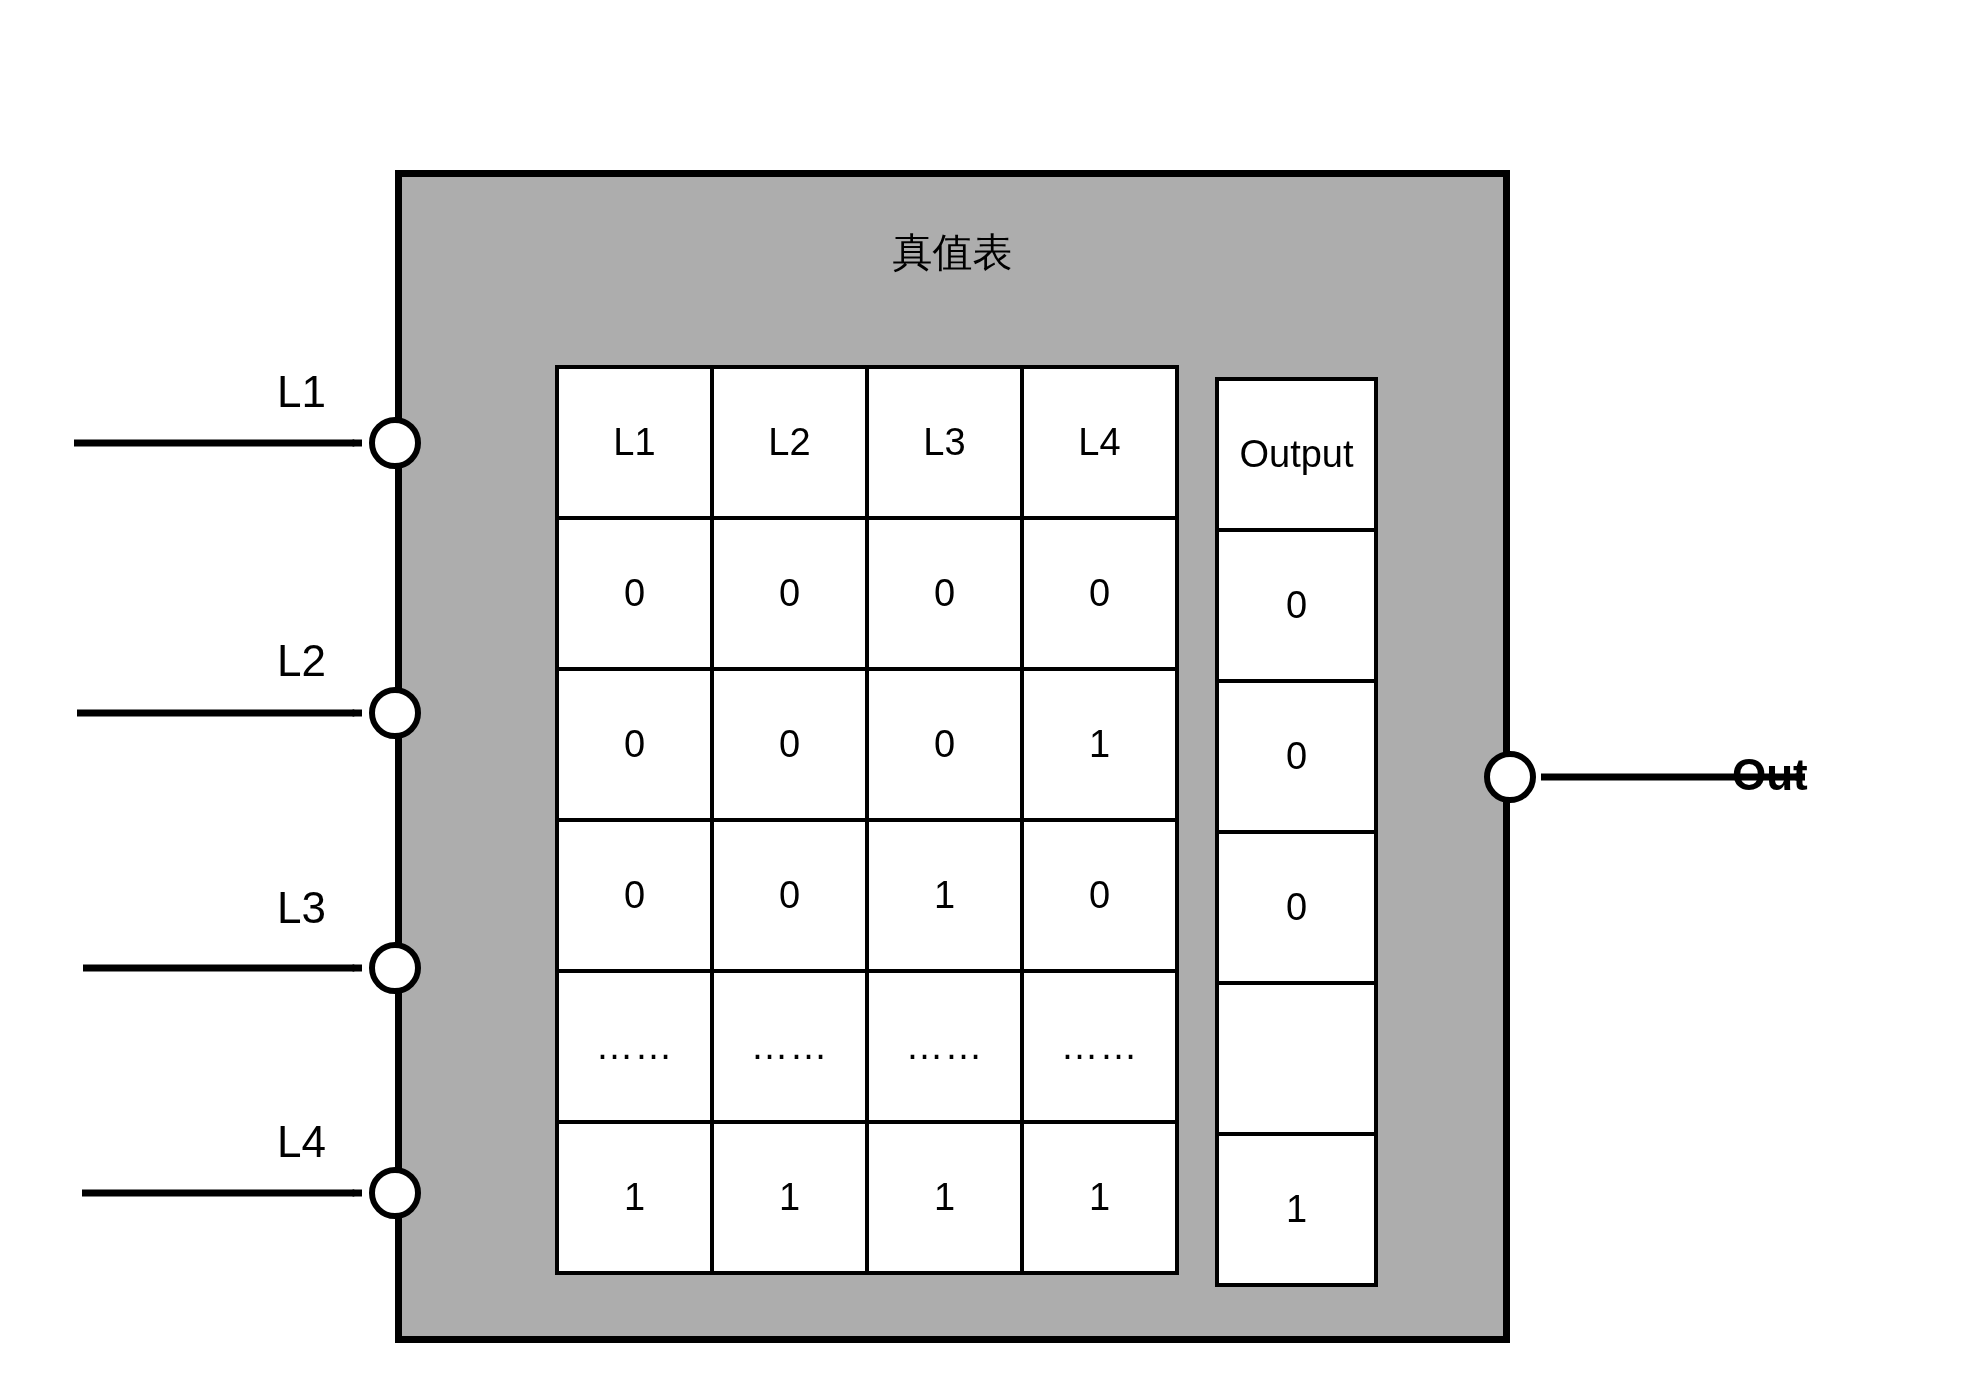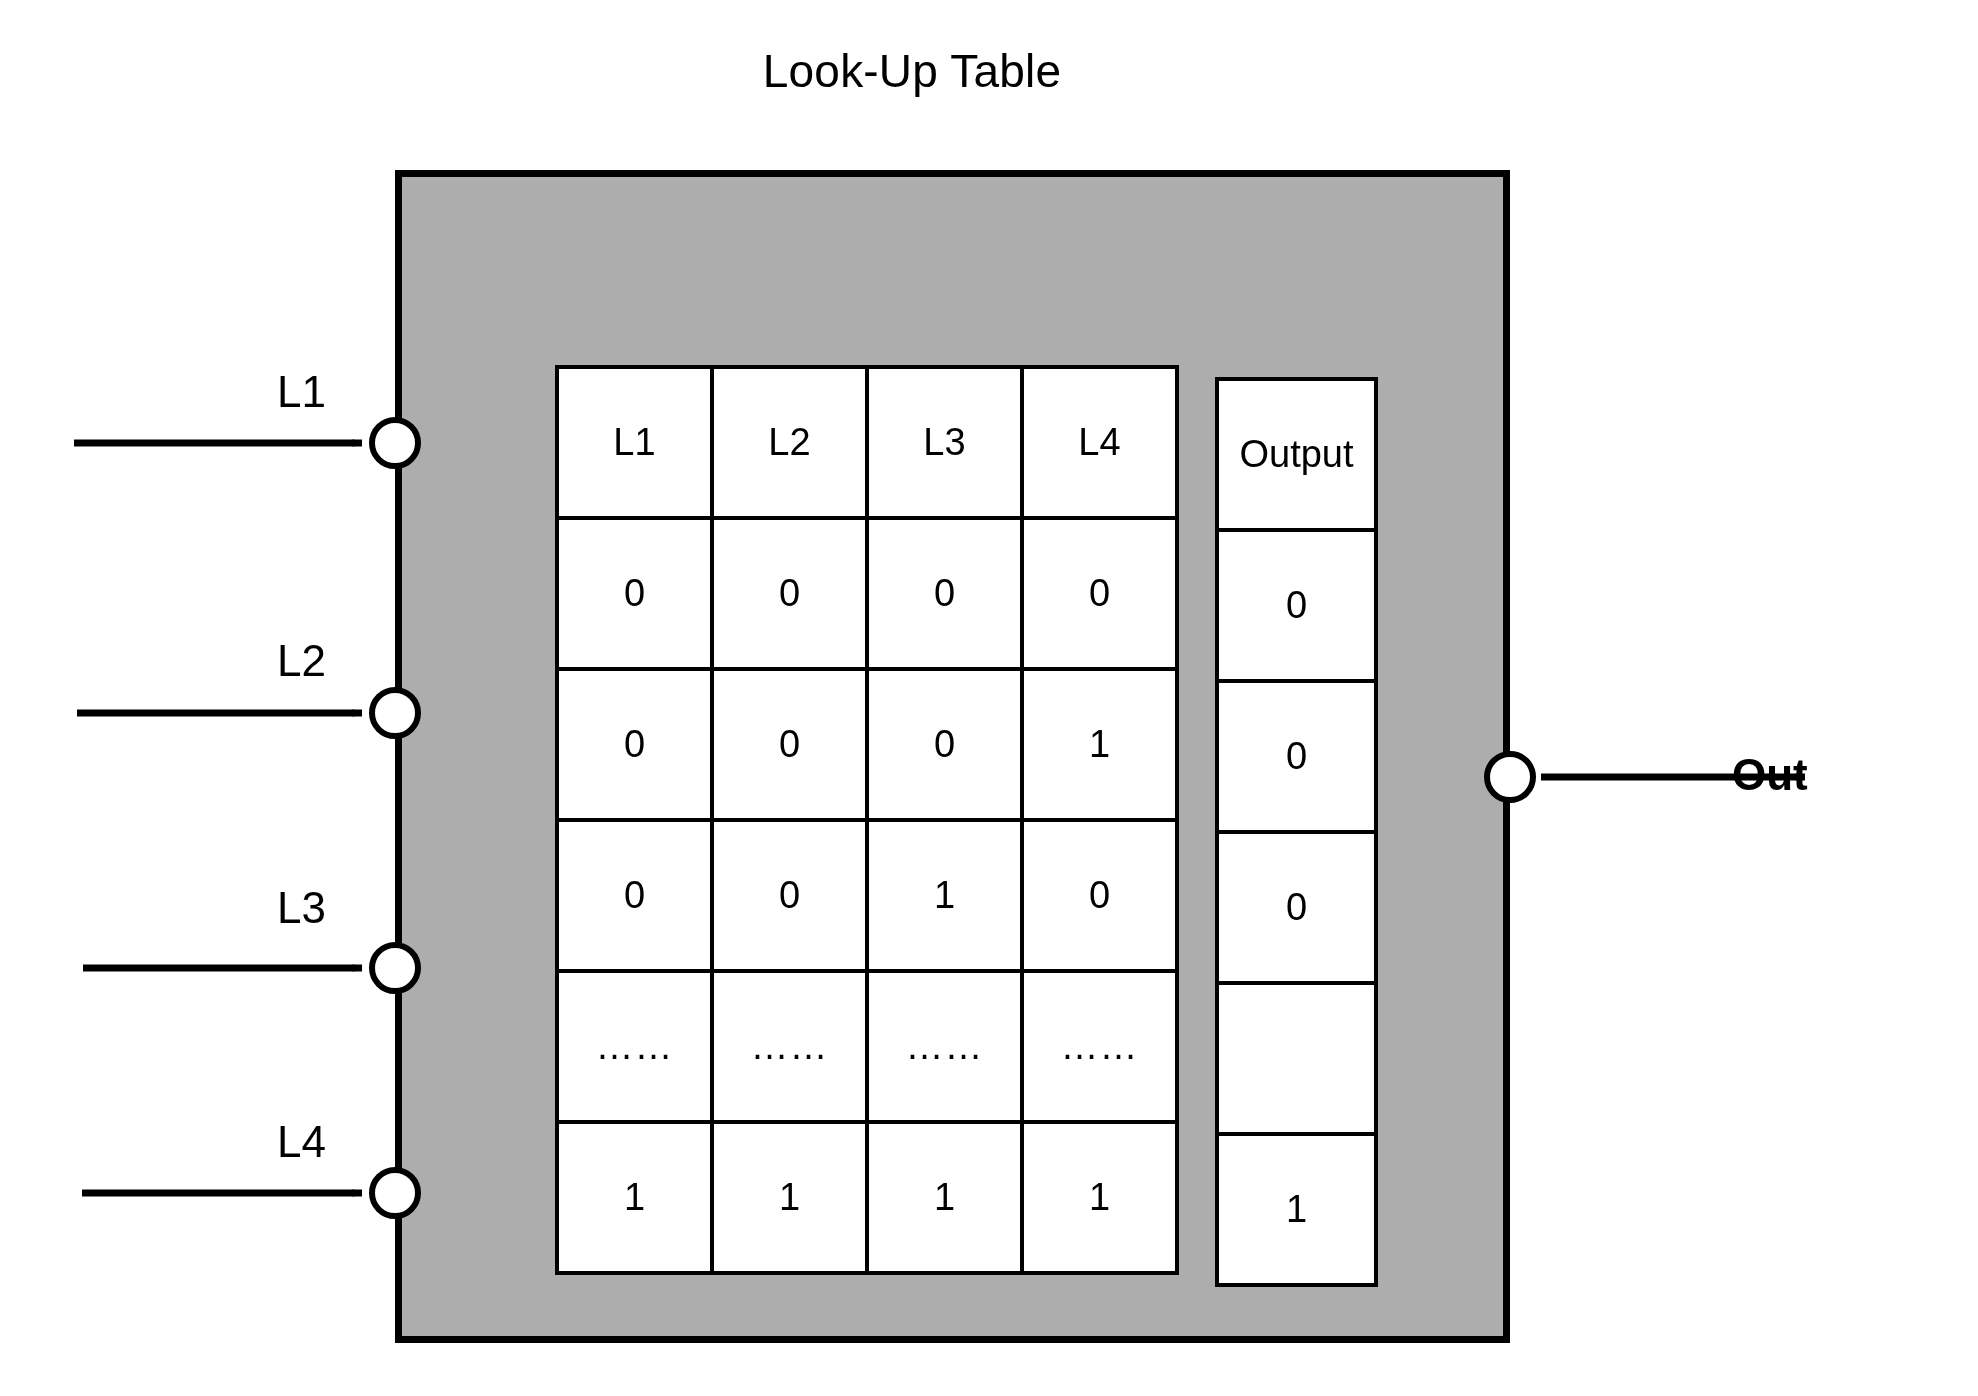--- a/index.html
+++ b/index.html
@@ -115,24 +115,24 @@
     width: 1978px;
     height: 1396px;
     pointer-events: none;
   }
 </style>
 </head>
 <body>
 
 <div id="stage">
 
-  <div id="page-title"><span class="title-inner">Look-Up Table</span></div>
 
   <div id="lut-box"></div>
 
+  <div id="lut-caption">真值表</div>
 
   <table class="tbl" id="inputs-table">
     <tbody>
       <tr>
         <td>L1</td>
         <td>L2</td>
         <td>L3</td>
         <td>L4</td>
       </tr>
       <tr>

